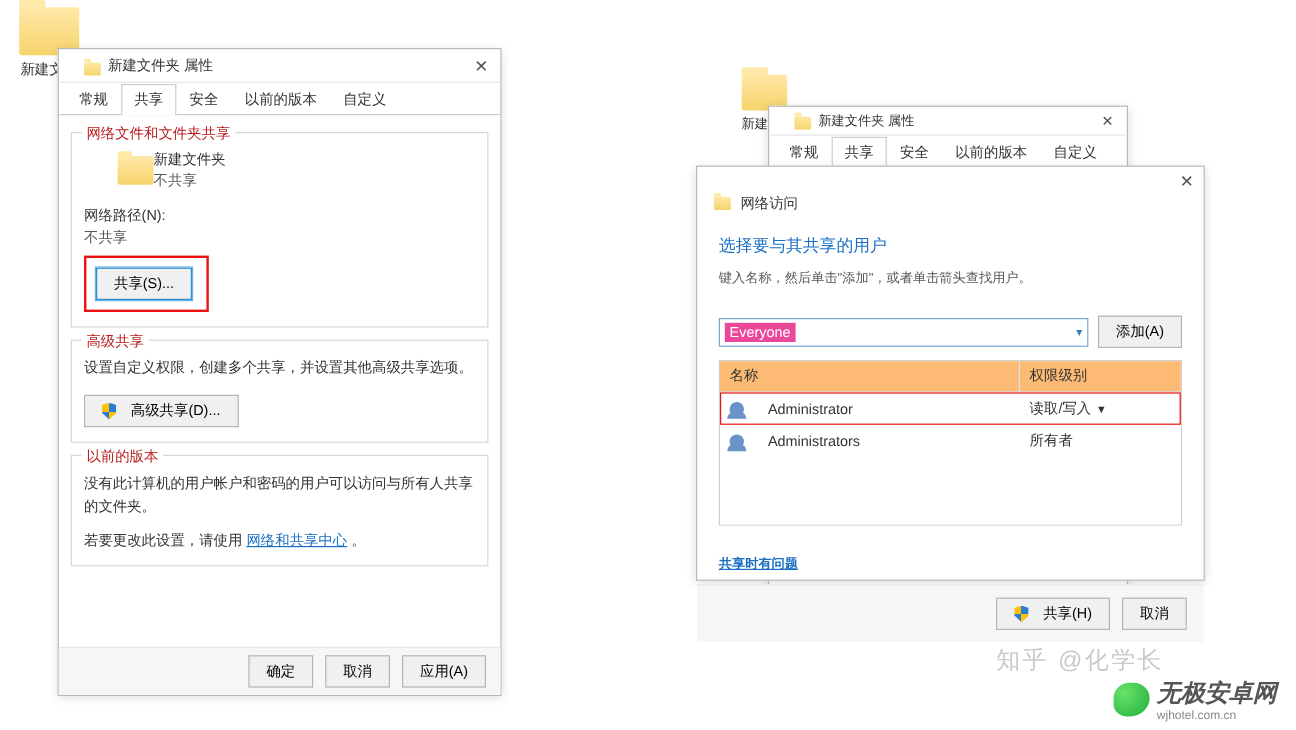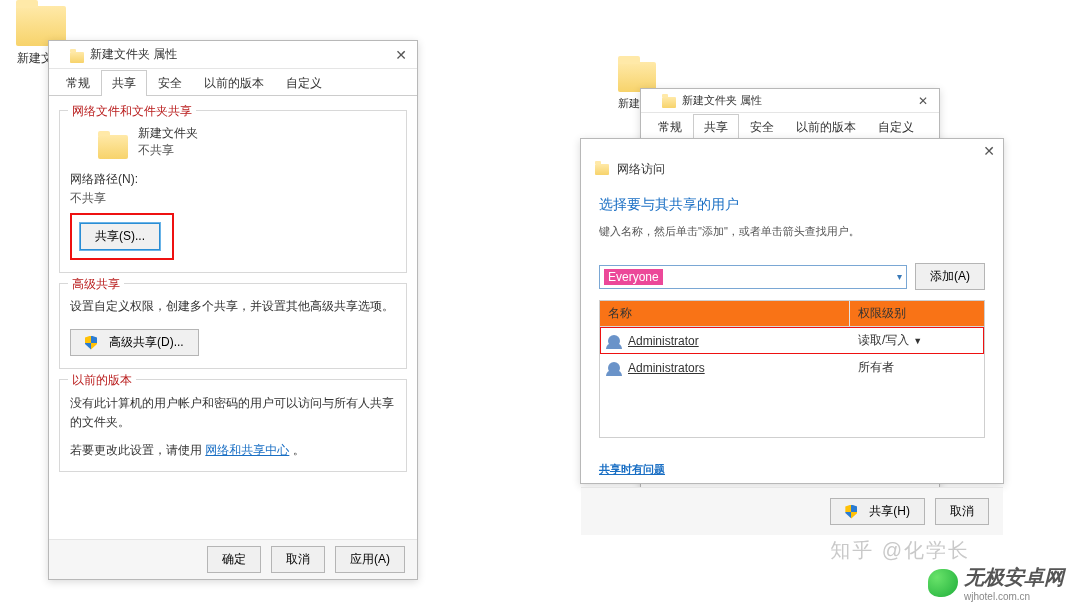--- a/index.html
+++ b/index.html
@@ -46,21 +46,21 @@
   .tabs{display:flex;border-bottom:1px solid #ccc;padding:0 6px;}
   .tab{
     padding:4px 10px;font-size:12px;color:#333;cursor:pointer;
     border:1px solid transparent;border-bottom:none;position:relative;top:1px;
   }
   .tab.active{border-color:#ccc;background:#fff;}
   .group{
     border:1px solid #d8d8d8;margin:10px;padding:8px 10px 12px;position:relative;
   }
   .group-title{position:absolute;top:-8px;left:8px;background:#fff;padding:0 4px;font-size:12px;color:#b91c1c;}
-  .row{display:flex;align-items:flex-end;gap:10px;padding-left:28px;}
+  .row{display:flex;align-items:center;padding-left:28px;}
   .med-folder{width:30px;height:24px;background:linear-gradient(#ffe9a8,#f7d36b);border-radius:2px;position:relative;}
   .med-folder::before{content:"";position:absolute;top:-4px;left:0;width:12px;height:5px;background:#ffe9a8;border-radius:2px 2px 0 0;}
   .btn{
     display:inline-flex;align-items:center;gap:6px;
     background:#f0f0f0;border:1px solid #b5b5b5;padding:4px 14px;
     font-size:12px;cursor:pointer;min-height:24px;
   }
   .btn.focus{border:1px solid #2a8dd4;outline:1px solid #69b3e7;}
   .btn.shield::before{
     content:"";display:inline-block;width:12px;height:14px;
@@ -78,25 +78,25 @@
   .na-header{display:flex;align-items:center;gap:8px;padding:8px 14px 2px;}
   .na-body{padding:6px 18px 0;}
   .selector-row{display:flex;gap:8px;align-items:center;}
   .combo{
     flex:1;height:24px;border:1px solid #7aa7d4;display:flex;align-items:center;
     justify-content:space-between;padding:0 4px;
   }
   .combo .sel{background:#ec4899;color:#fff;padding:1px 4px;}
   .combo .arrow{color:#3a7ab8;font-size:10px;}
   .tbl{border:1px solid #cfcfcf;margin-top:10px;}
-  .tbl-head{display:flex;background:#f97316;border-bottom:1px solid #d8d8d8;font-size:12px;}
+  .tbl-head{display:flex;background:#fdba74;border-bottom:1px solid #d8d8d8;font-size:12px;}
   .tbl-head .c1{flex:0 0 250px;padding:4px 8px;border-right:1px solid #e2e2e2;}
   .tbl-head .c2{flex:1;padding:4px 8px;}
   .tbl-row{display:flex;font-size:12px;padding:2px 0;}
-  .tbl-row .c1{flex:0 0 250px;padding:3px 8px;display:flex;align-items:center;gap:8px;text-decoration:underline;}
+  .tbl-row .c1{flex:0 0 250px;padding:3px 8px;display:flex;align-items:center;gap:20px;}
   .tbl-row .c2{flex:1;padding:3px 8px;display:flex;align-items:center;gap:4px;}
   .tbl-row.red{outline:1px solid #e11;outline-offset:-1px;}
   .user-icon{width:12px;height:12px;display:inline-block;background:#6a93c9;border-radius:50%;position:relative;}
   .user-icon::after{content:"";position:absolute;bottom:-2px;left:-2px;width:16px;height:6px;background:#6a93c9;border-radius:6px 6px 0 0;}
   .tbl-body{height:110px;background:#fff;border-top:none;}
   .na-footer{
     display:flex;justify-content:flex-end;gap:10px;padding:10px 14px;
     border-top:1px solid #e5e5e5;background:#f6f6f6;margin-top:10px;
   }
   

